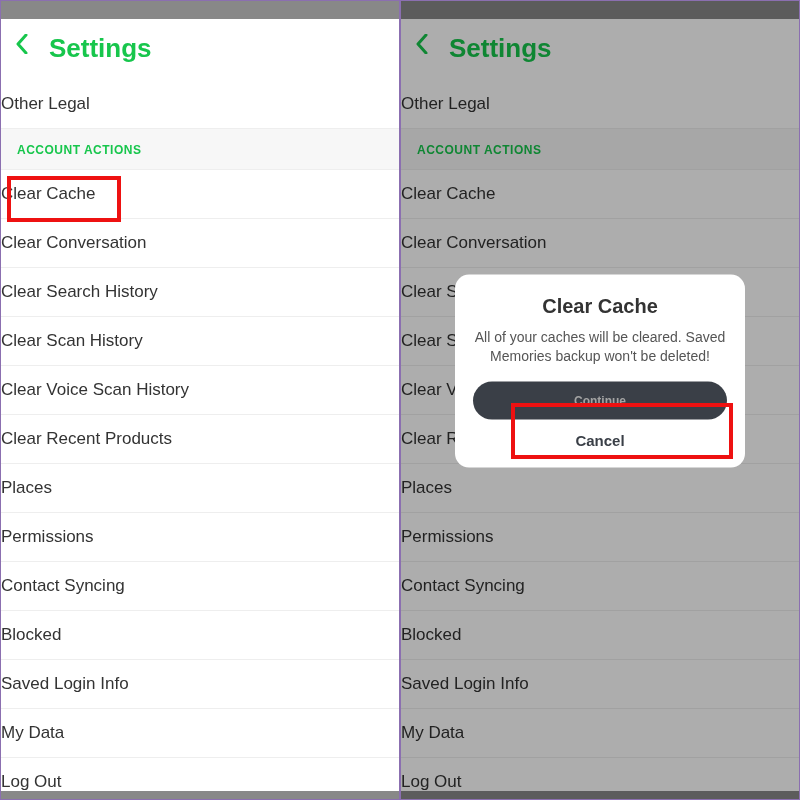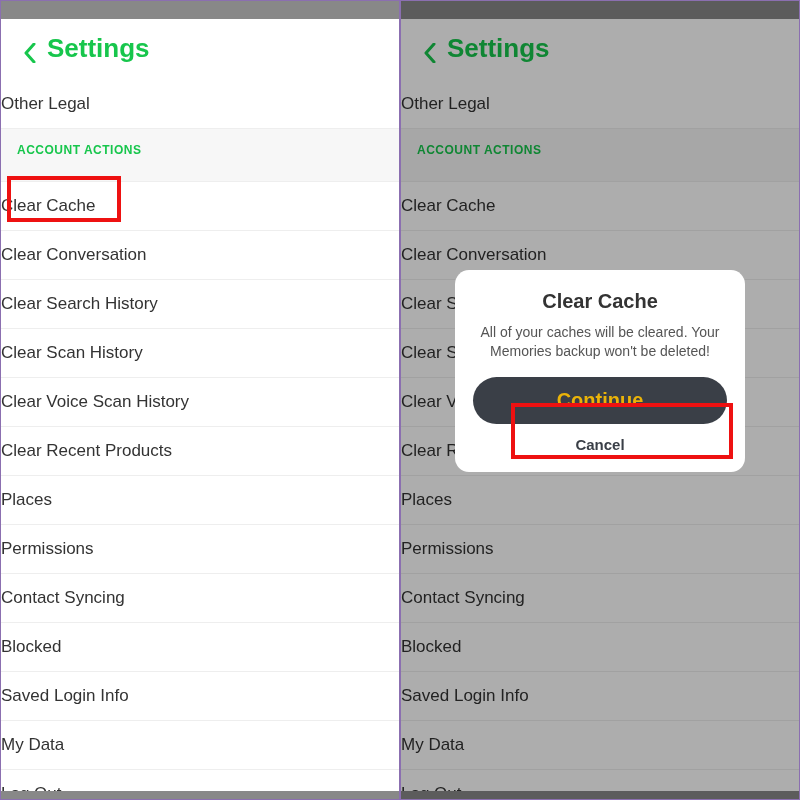--- a/index.html
+++ b/index.html
@@ -12,45 +12,45 @@
     background: #fff;
     position: relative;
     overflow: hidden;
   }
   .statusbar {
     height: 18px;
     background: #888;
   }
   .header {
     display: flex;
-    align-items: flex-end;
-    padding: 14px 14px 16px 22px;
+    align-items: flex-start;
+    padding: 14px 14px 16px 14px;
     background: #fff;
-    gap: 10px;
+    gap: 20px;
   }
   .back-chevron {
     width: 14px; height: 22px;
     display: flex; align-items: center; justify-content: center;
   }
   .back-chevron svg { width: 12px; height: 20px; }
   .settings-title {
     font-size: 26px;
     font-weight: 700;
     color: #17c64c;
   }
   .list { background: #fff; }
   .row {
     padding: 14px 0;
     font-size: 17px;
     color: #333;
     border-bottom: 1px solid #eee;
     background: #fff;
   }
   .section-header {
-    padding: 14px 16px 24px 16px;
+    padding: 14px 16px 12px 16px;
     font-size: 12px;
     letter-spacing: 0.5px;
     color: #17c64c;
     background: #f7f7f7;
     border-bottom: 1px solid #eee;
     font-weight: 600;
   }
   .red-box {
     position: absolute;
     border: 4px solid #e11;
@@ -85,23 +85,23 @@
   .modal-body {
     font-size: 14px;
     color: #555;
     line-height: 1.35;
     margin-bottom: 16px;
   }
   .modal-btn-primary {
     display: block;
     width: 100%;
     background: #3a3f47;
-    color: #eab308;
+    color: #a3a3a3;
     font-weight: 700;
-    font-size: 20px;
+    font-size: 12px;
     padding: 12px 0;
     border-radius: 30px;
     border: none;
     margin-bottom: 12px;
   }
   .modal-btn-cancel {
     font-size: 15px;
     font-weight: 700;
     color: #3a3f47;
     background: none;
@@ -171,19 +171,19 @@
     <div class="row">Permissions</div>
     <div class="row">Contact Syncing</div>
     <div class="row">Blocked</div>
     <div class="row">Saved Login Info</div>
     <div class="row">My Data</div>
     <div class="row">Log Out</div>
   </div>
   <div class="dim"></div>
   <div class="modal">
     <div class="modal-title">Clear Cache</div>
-    <div class="modal-body">All of your caches will be cleared. Your Memories backup won't be deleted!</div>
+    <div class="modal-body">All of your caches will be cleared. Saved Memories backup won't be deleted!</div>
     <button class="modal-btn-primary">Continue</button>
     <button class="modal-btn-cancel">Cancel</button>
   </div>
   <div class="red-box" style="left:110px; top:402px; width:222px; height:56px;"></div>
   <div class="bottombar"></div>
 </div>
 
 </body></html>

